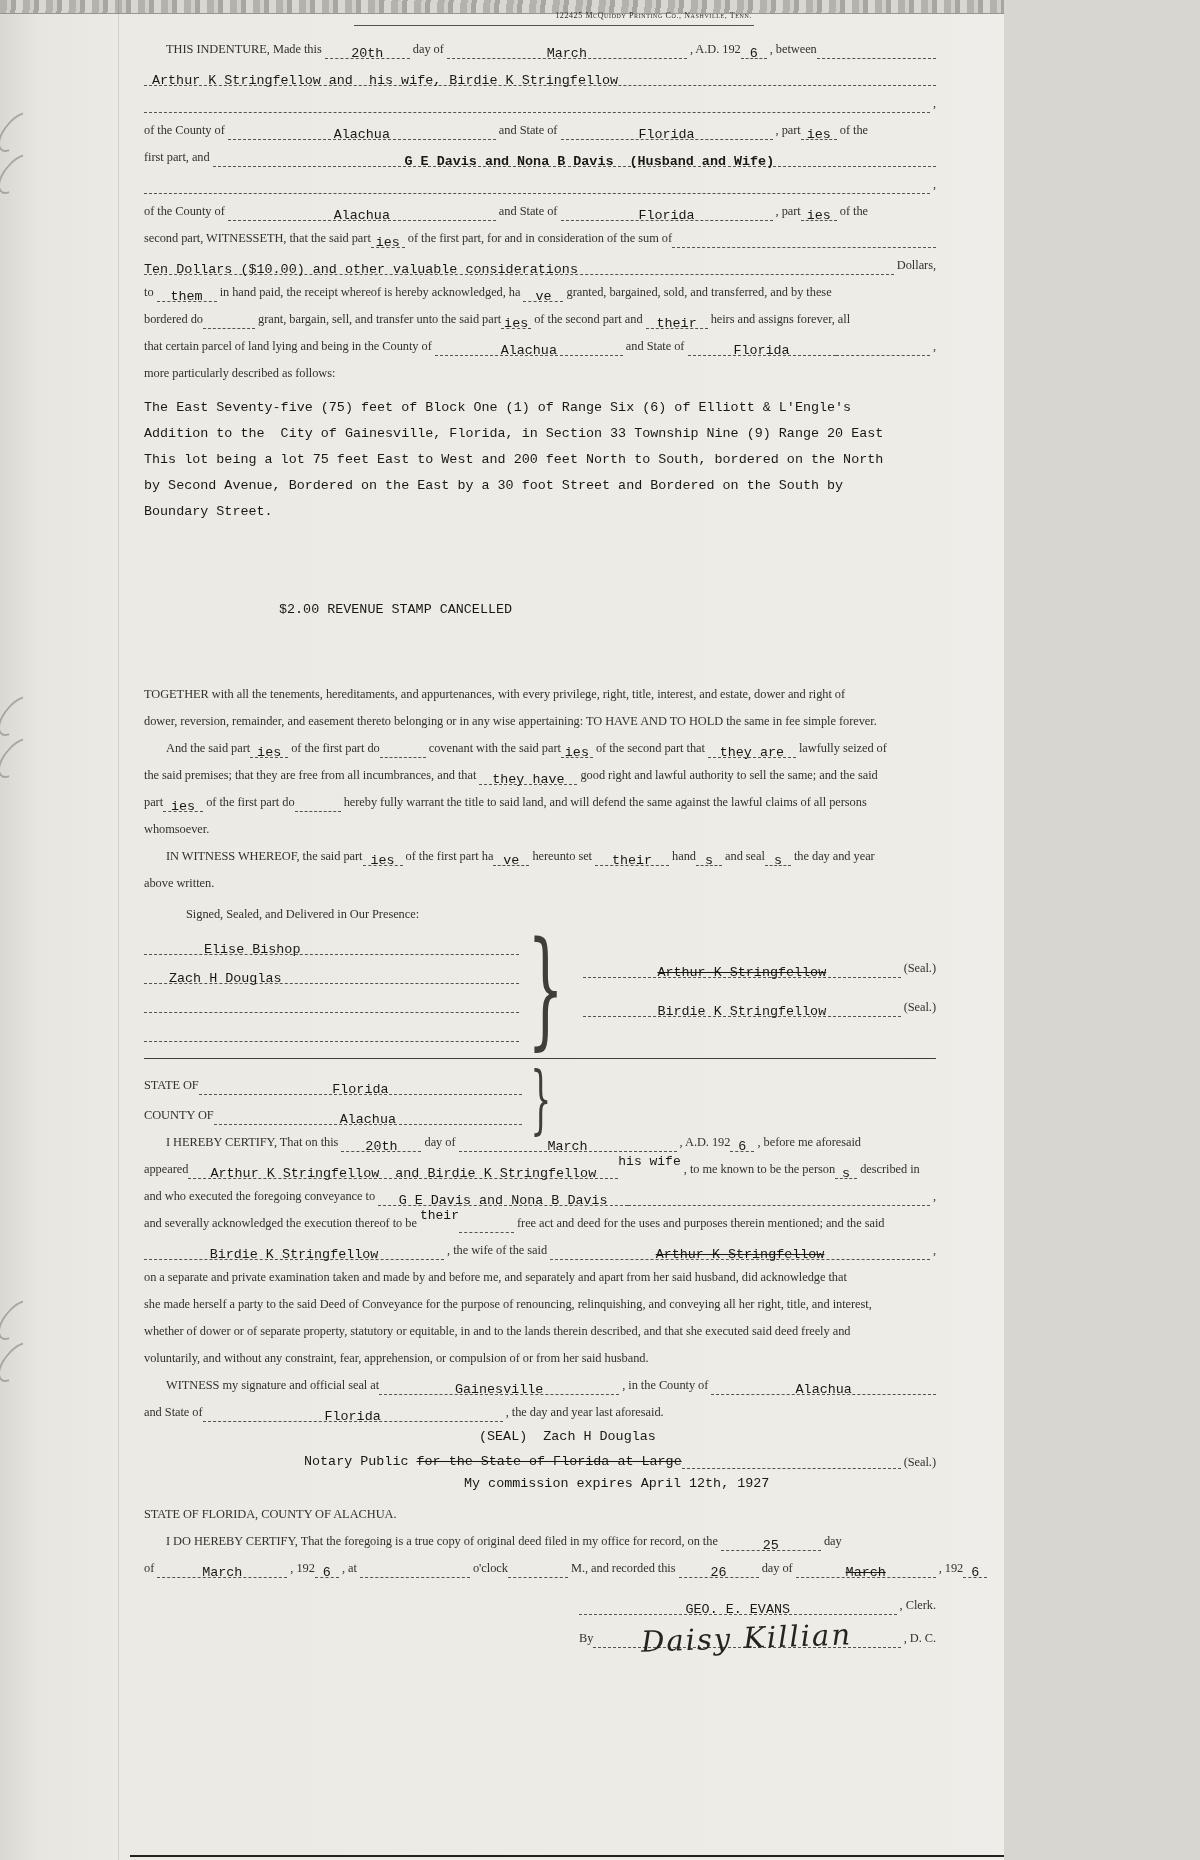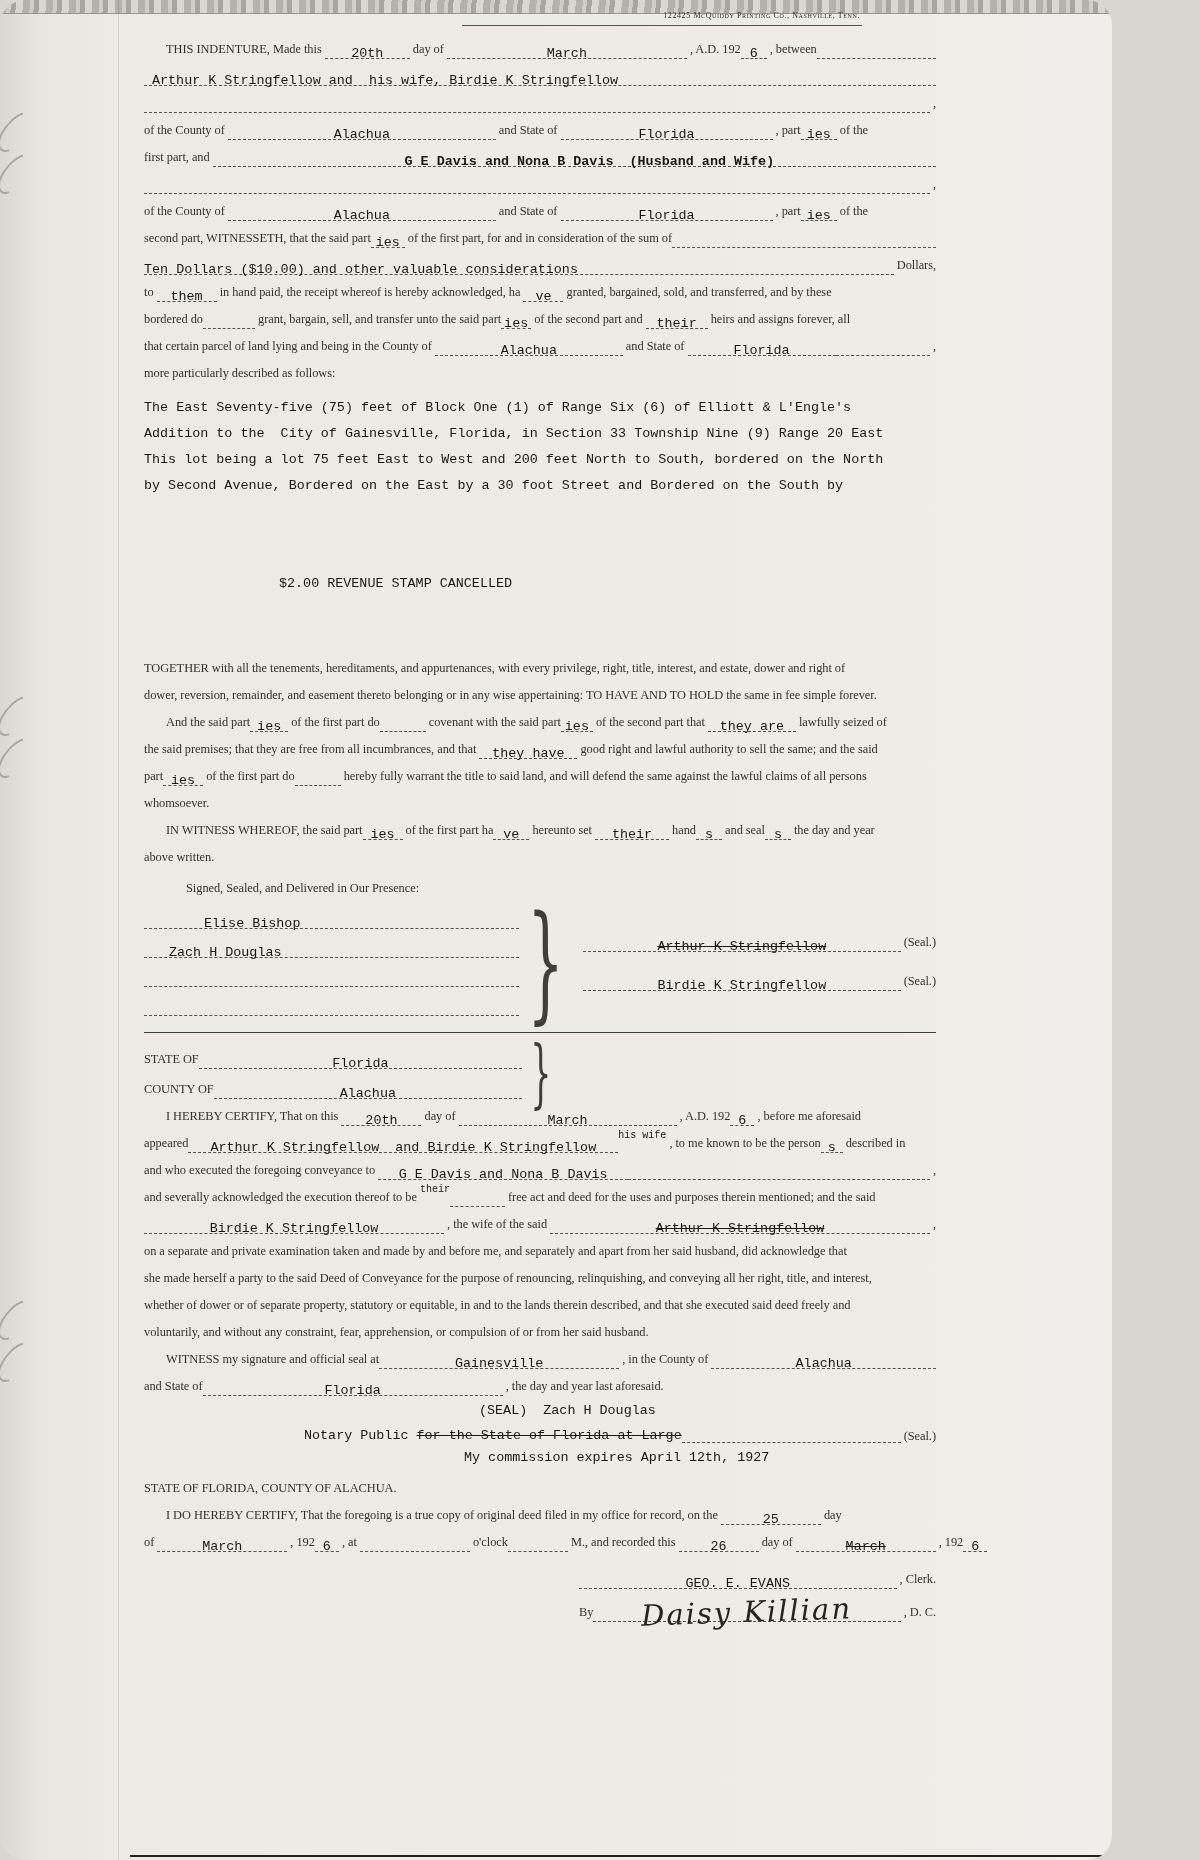--- a/index.html
+++ b/index.html
@@ -1,18 +1,18 @@
 <!DOCTYPE html>
 <html><head>
 <meta charset="utf-8">
 <style>
   html,body{margin:0;padding:0;}
   body{width:1200px;height:1860px;font-family:"Liberation Serif",serif;background:#d7d6d1;}
-  .sheet{position:relative;width:1112px;height:1860px;overflow:hidden;
-    background:linear-gradient(90deg,#d9d8d3 0,#e7e6e1 38px,#ebeae5 120px,#edecE7 900px,#f0efeb 1200px);border-radius:25px;}
+  .sheet{position:relative;width:1004px;height:1860px;overflow:hidden;
+    background:linear-gradient(90deg,#d9d8d3 0,#e7e6e1 38px,#ebeae5 120px,#edecE7 900px,#f0efeb 1200px);}
   .torn{position:absolute;top:0;left:0;right:0;height:13px;
     background:repeating-linear-gradient(93deg,#b3b2ac 0 7px,#cfcec8 7px 11px,#a7a6a0 11px 16px,#d8d7d1 16px 23px);
     border-bottom:1px solid #98978f;}
   .printer-mark{position:absolute;top:11px;right:252px;font-size:8px;letter-spacing:.6px;color:#2e2c27;
     font-family:"Liberation Serif",serif;font-variant:small-caps;}
   .printer-rule{position:absolute;top:25px;right:250px;width:400px;border-top:1px solid #55534c;}
   .fold{position:absolute;left:118px;top:0;bottom:0;width:1px;background:rgba(60,58,52,.14);}
   .bottom-edge{position:absolute;bottom:3px;left:130px;right:0;height:2px;background:#23221f;}
   .punch{position:absolute;left:4px;width:20px;height:44px;border:2px solid #8d8c85;opacity:.65;
     border-radius:50%;border-top-color:transparent;border-right-color:transparent;transform:rotate(40deg);}
@@ -22,21 +22,21 @@
   .line.ind2{padding-left:42px;}
   .line.twl{line-height:26px;min-height:26px;}
   .line.tightv{line-height:22px;min-height:22px;}
   .line.wit{height:29px;}
   .line.ven{height:30px;}
   .line.clerk{margin-left:435px;}
   .spacer{width:100%;}
   .pr{font-size:12.4px;letter-spacing:-.05px;color:#33312c;white-space:pre;}
   .tw,.twf{font-family:"Liberation Mono","DejaVu Sans Mono",monospace;font-size:13.4px;color:#191813;white-space:pre;}
   .strike{text-decoration:line-through;text-decoration-color:#191813;}
-  .sup{position:relative;top:-8px;font-size:10px;}
+  .sup{position:relative;top:-8px;font-size:13px;}
   .bl{display:inline-block;border-bottom:1px dashed #55534b;height:20px;margin-bottom:4px;text-align:center;vertical-align:bottom;}
   .bl .twf{line-height:20px;display:inline-block;}
   .bl.rest{flex:1 1 auto;}
   .sigf{font-family:"DejaVu Serif",serif;font-style:italic;font-size:29px;line-height:22px;color:#26241f;
     display:inline-block;transform:rotate(-2deg);letter-spacing:2px;}
   .sig-block{display:flex;align-items:stretch;margin-top:2px;}
   .wit-col{width:375px;}
   .sig-col{flex:1;margin-left:34px;display:flex;flex-direction:column;justify-content:center;gap:12px;}
   .brace{width:30px;font-family:"DejaVu Serif",serif;color:#403e38;align-self:center;
     transform:scaleX(.45);transform-origin:center;}
@@ -151,20 +151,23 @@
         </div>
         <div class="line twl">
           <span class="tw">Addition to the  City of Gainesville, Florida, in Section 33 Township Nine (9) Range 20 East</span>
         </div>
         <div class="line twl">
           <span class="tw">This lot being a lot 75 feet East to West and 200 feet North to South, bordered on the North</span>
         </div>
         <div class="line twl">
           <span class="tw">by Second Avenue, Bordered on the East by a 30 foot Street and Bordered on the South by</span>
         </div>
+        <div class="line twl">
+          <span class="tw">Boundary Street.</span>
+        </div>
         <div class="spacer" style="height: 72px;"></div>
         <div class="line twl" style="margin-left: 135px;">
           <span class="tw">$2.00 REVENUE STAMP CANCELLED</span>
         </div>
         <div class="spacer" style="height: 58px;"></div>
         <div class="line">
           <span class="pr">TOGETHER with all the tenements, hereditaments, and appurtenances, with every privilege, right, title, interest, and estate, dower and right of</span>
         </div>
         <div class="line">
           <span class="pr">dower, reversion, remainder, and easement thereto belonging or in any wise appertaining: TO HAVE AND TO HOLD the same in fee simple forever.</span>

